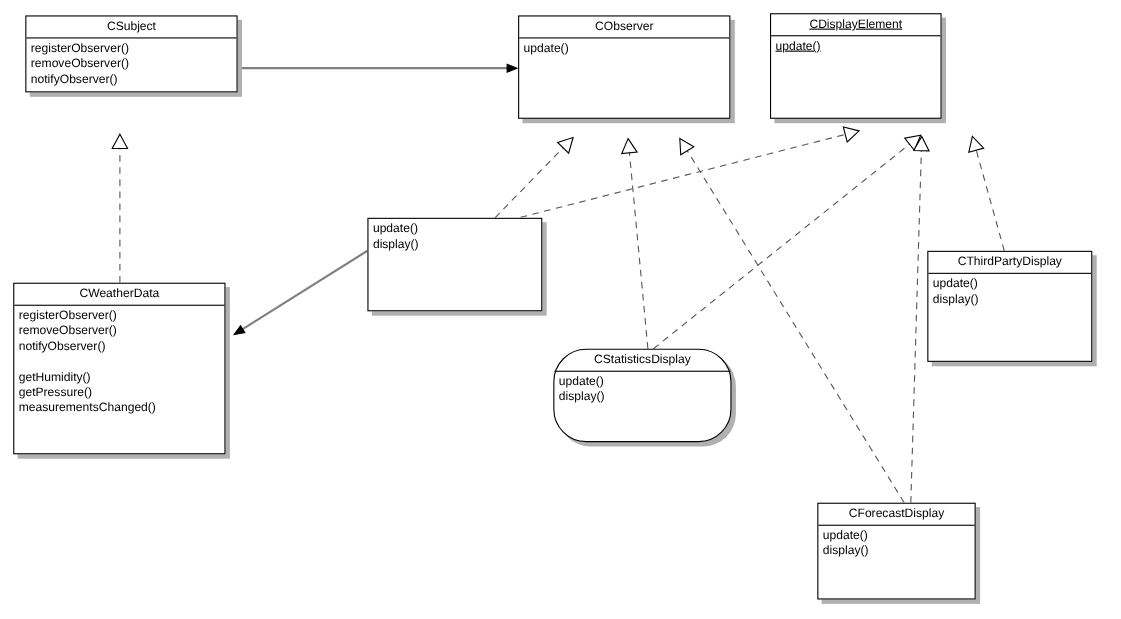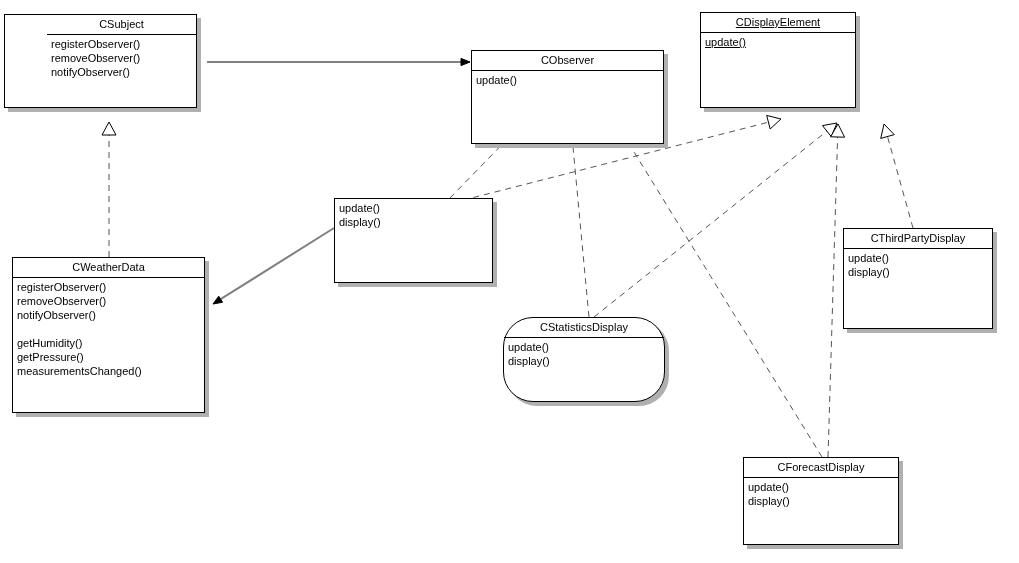--- a/index.html
+++ b/index.html
@@ -98,29 +98,29 @@
         <line x1="822" y1="457" x2="624.8207268602694" y2="137.06696368014283" stroke="#555555" stroke-width="1" stroke-dasharray="6,5"></line>
         <polygon points="618,126 630.7798611495771,133.3942646015363 618.8615925709616,140.73966275874938" stroke="#000000" stroke-width="1" fill="#ffffff"></polygon>
       </g>
       <g>
         <line x1="828" y1="457" x2="837.6097855181972" y2="136.9941422440341" stroke="#555555" stroke-width="1" stroke-dasharray="6,5"></line>
         <polygon points="838,124 844.6066313419079,137.20425773423563 830.6129396944865,136.78402675383256" stroke="#000000" stroke-width="1" fill="#ffffff"></polygon>
       </g>
     </svg>
 
   <div id="class-layer">
-      <div class="uml-class" style="left: 4px; top: 14px; width: 193px; height: 94px; padding-left: 42px;">
+      <div class="uml-class" style="left: 23px; top: 14px; width: 193px; height: 70px;">
         <div class="uml-class-name">CSubject</div>
         <div class="uml-class-ops">
           <div class="uml-op">registerObserver()</div>
           <div class="uml-op">removeObserver()</div>
           <div class="uml-op">notifyObserver()</div>
         </div>
       </div>
-      <div class="uml-class" style="left: 471px; top: 14px; width: 193px; height: 94px; margin-top: 36px;">
+      <div class="uml-class" style="left: 471px; top: 14px; width: 193px; height: 94px;">
         <div class="uml-class-name">CObserver</div>
         <div class="uml-class-ops">
           <div class="uml-op">update()</div>
         </div>
       </div>
       <div class="uml-class" style="left: 700px; top: 12px; width: 156px; height: 96px; text-decoration: underline;">
         <div class="uml-class-name">CDisplayElement</div>
         <div class="uml-class-ops">
           <div class="uml-op">update()</div>
         </div>
@@ -150,21 +150,21 @@
           <div class="uml-op">display()</div>
         </div>
       </div>
       <div class="uml-class" style="left: 843px; top: 228px; width: 150px; height: 101px;">
         <div class="uml-class-name">CThirdPartyDisplay</div>
         <div class="uml-class-ops">
           <div class="uml-op">update()</div>
           <div class="uml-op">display()</div>
         </div>
       </div>
-      <div class="uml-class" style="left: 743px; top: 457px; width: 156px; height: 88px;">
+      <div class="uml-class" style="left: 743px; top: 457px; width: 144px; height: 88px;">
         <div class="uml-class-name">CForecastDisplay</div>
         <div class="uml-class-ops">
           <div class="uml-op">update()</div>
           <div class="uml-op">display()</div>
         </div>
       </div>
     </div>
 
 </div>
 

